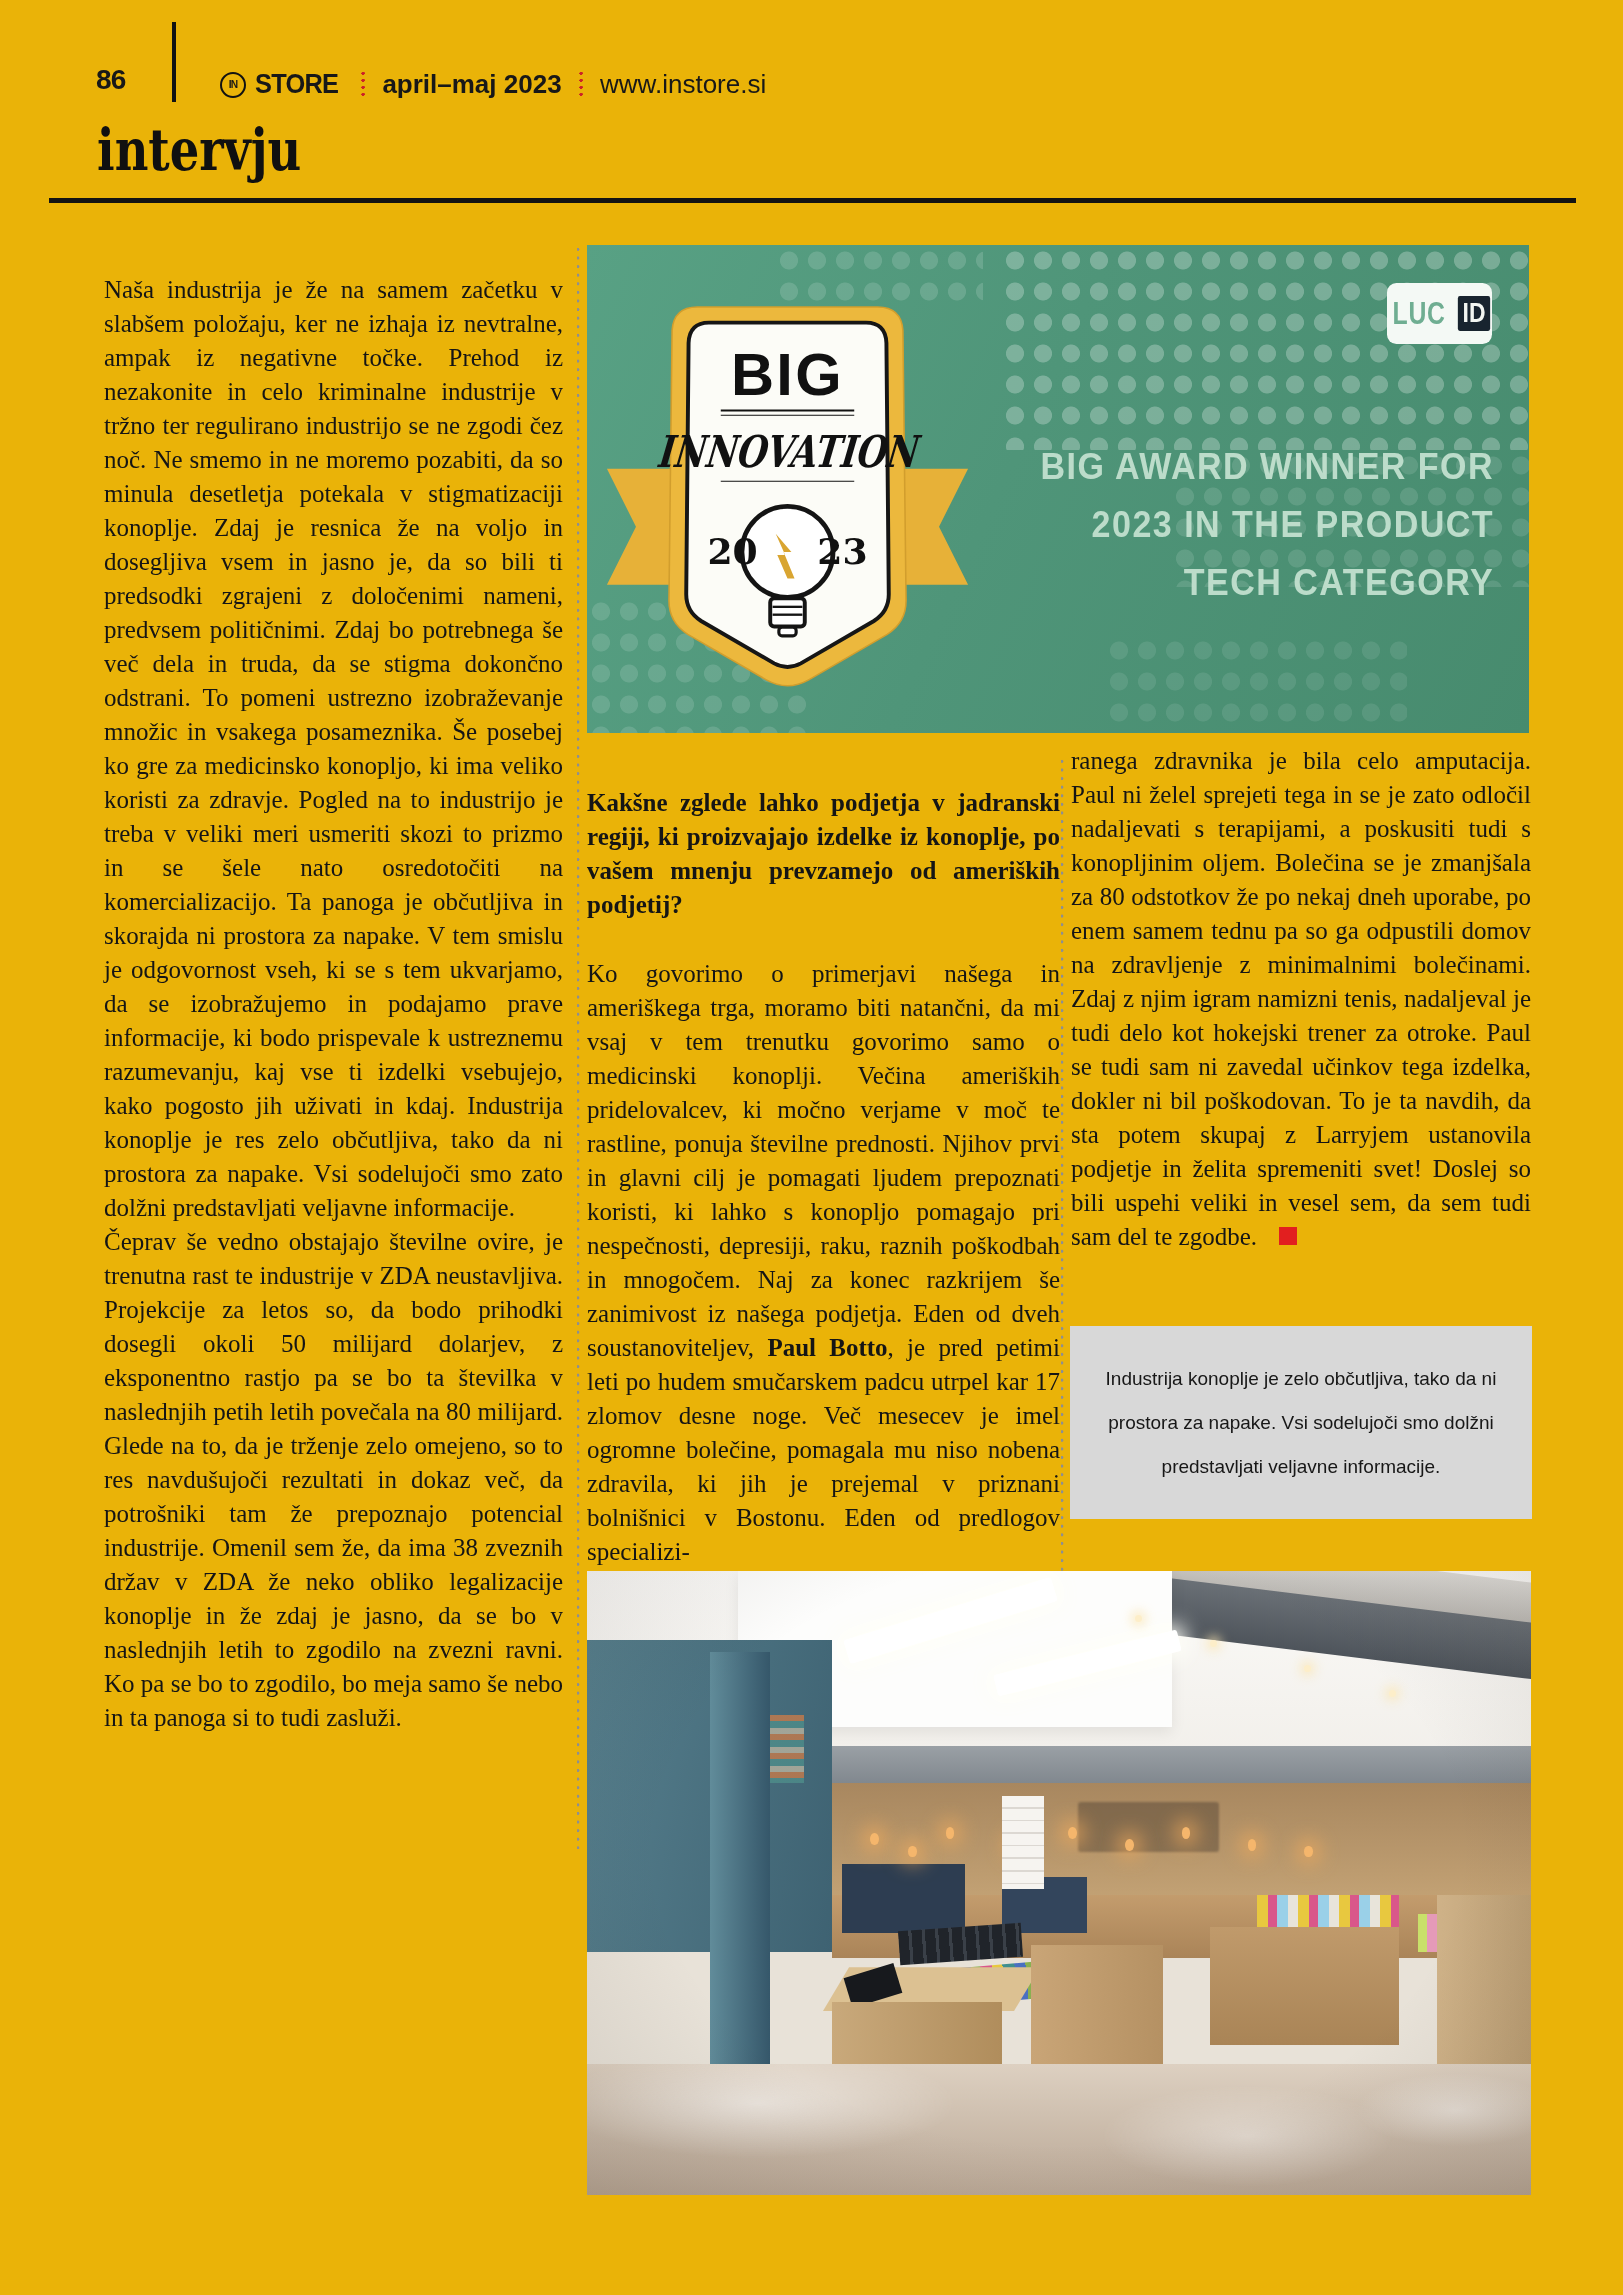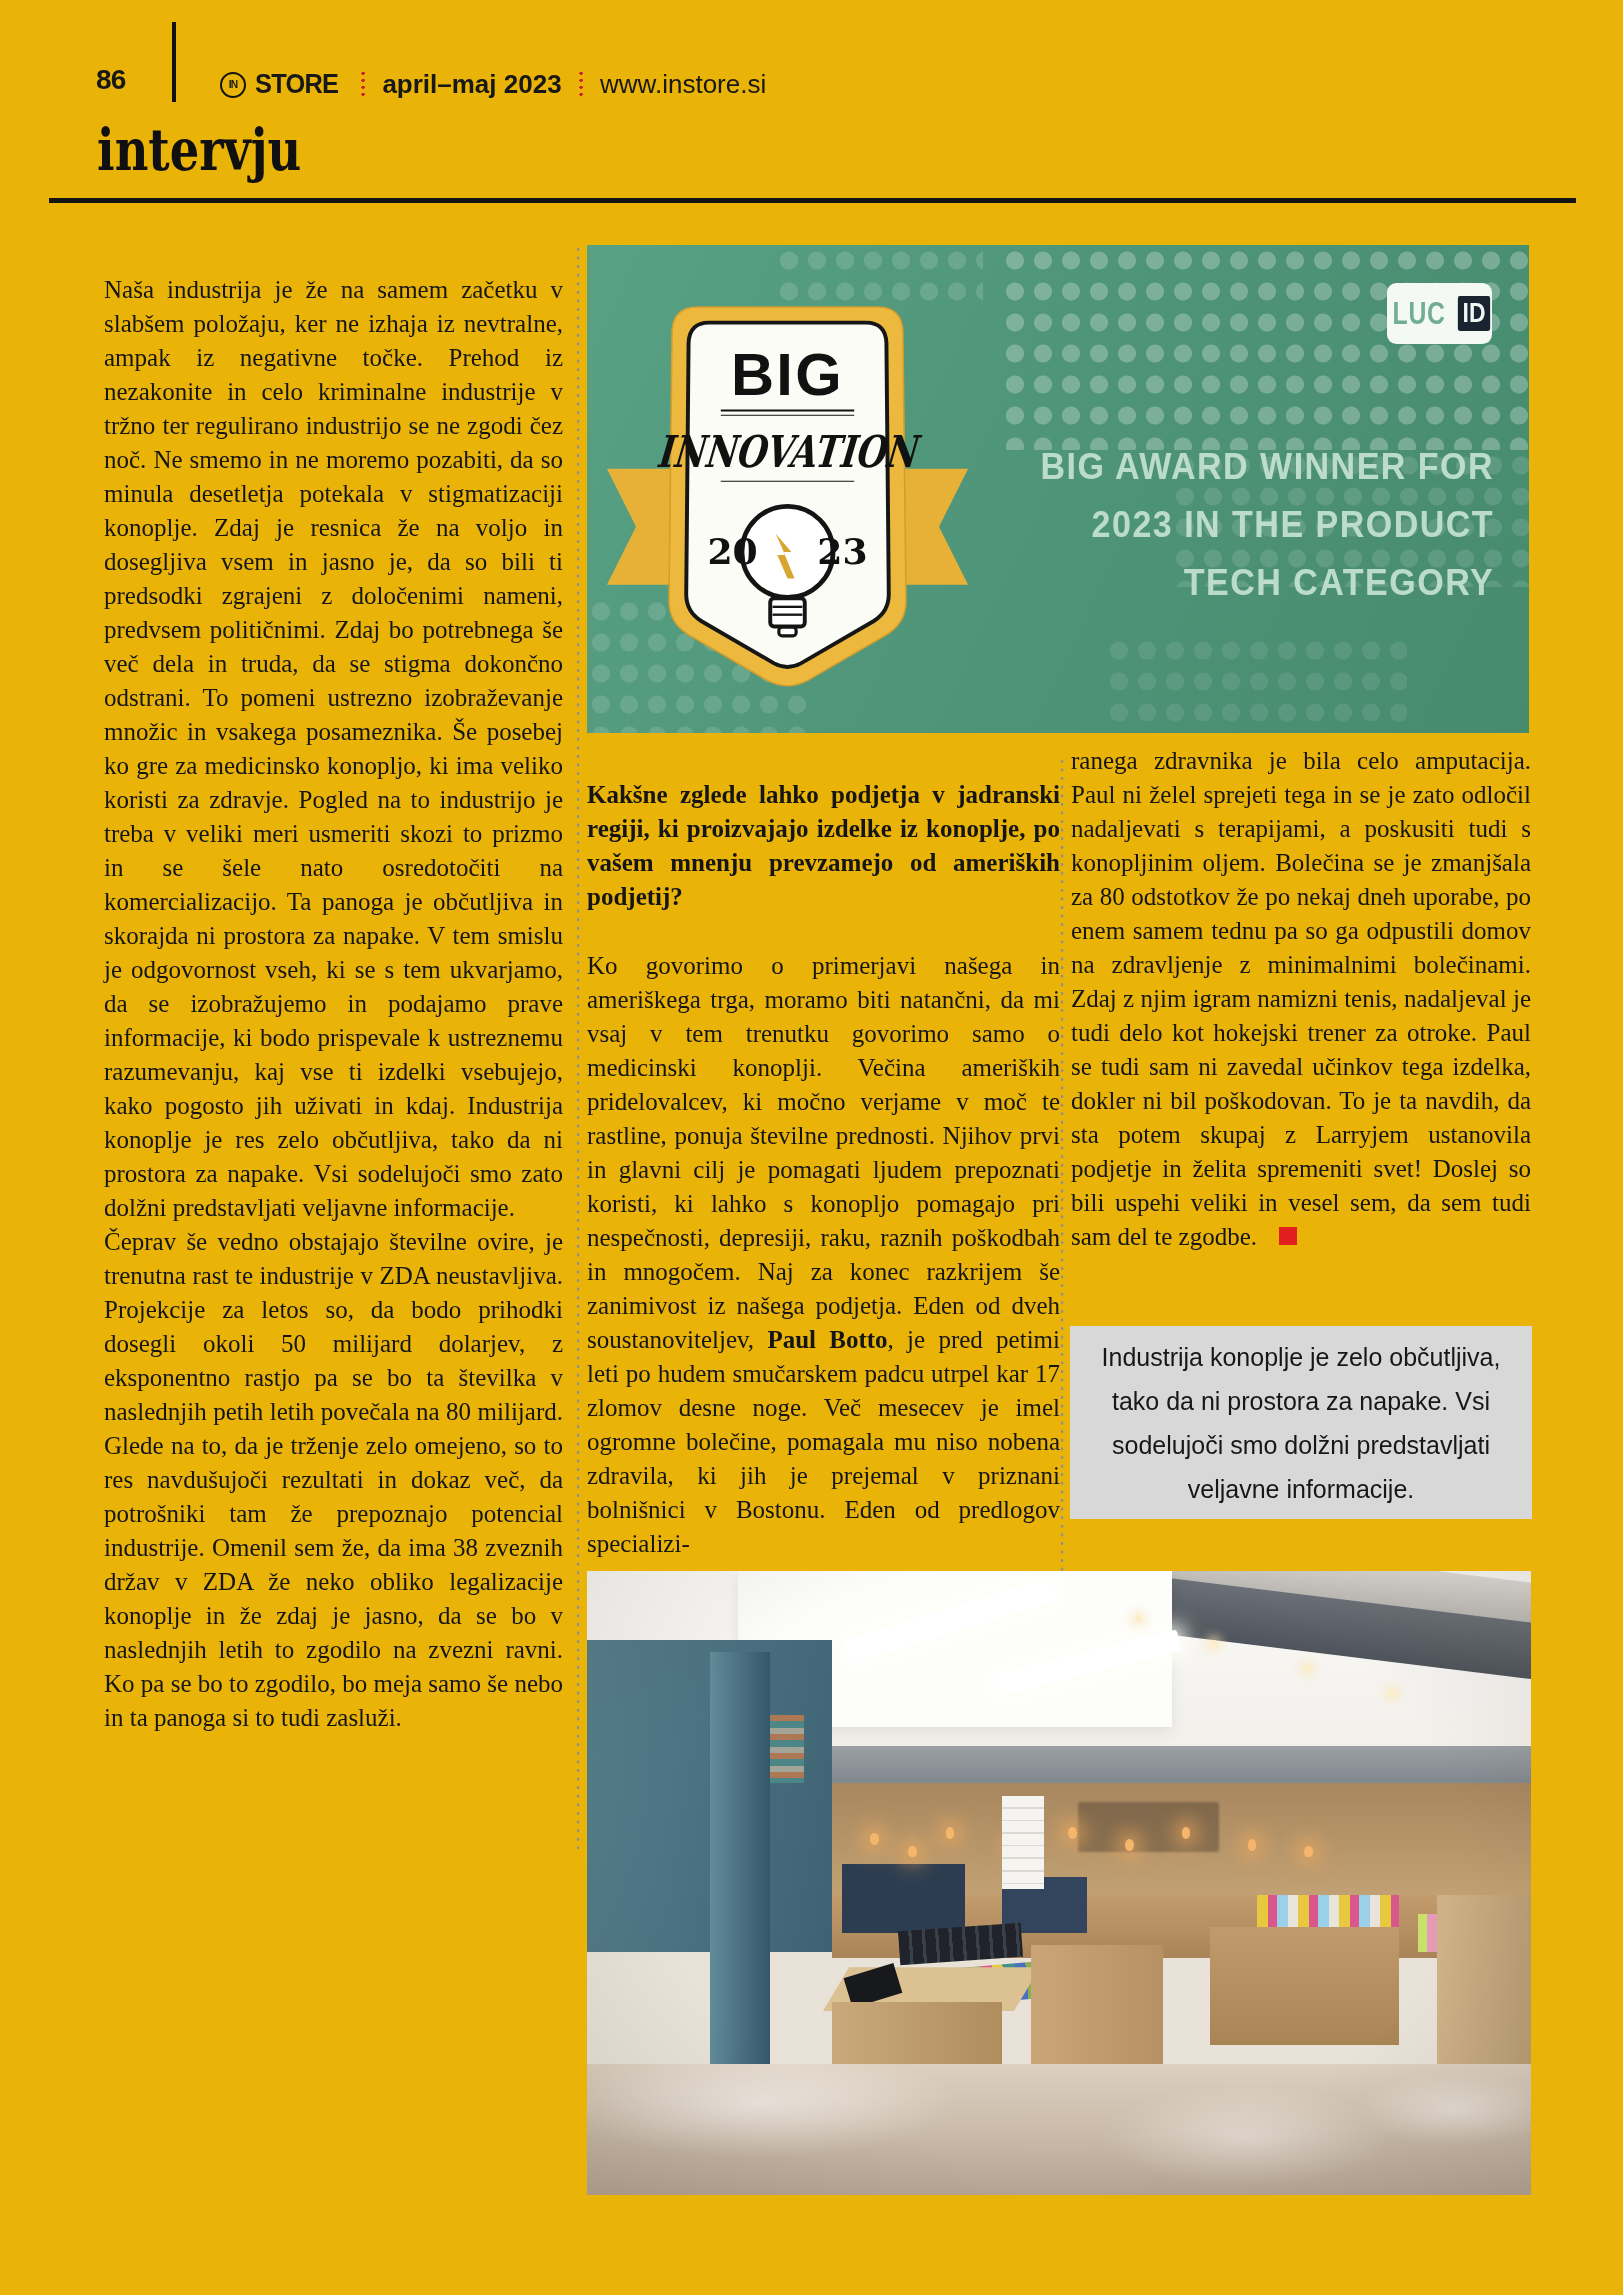--- a/index.html
+++ b/index.html
@@ -27,33 +27,33 @@
     transform:scaleX(.8);transform-origin:left;color:#101010;letter-spacing:0px;
   }
   .rule{position:absolute;left:49px;top:198px;width:1527px;height:4.7px;background:#131313;}
   
   .col{position:absolute;font-size:25px;line-height:34px;text-align:justify;color:#151515;}
   .col p{margin:0;}
   .col .q{font-weight:bold;margin:31px 0;}
   .col1{left:104px;top:245px;width:459px;margin-top:28px;}
   .col2{left:587px;top:774px;width:473px;}
   .col3{left:1071px;top:744px;width:460px;}
-  .col2 .q{margin:4px 0 35px 0;}
+  .col2 .q{margin:12px 0 35px 0;}
   .col-sep{position:absolute;width:3.9px;
            background-image:radial-gradient(circle at 2px 2.4px,#8f8f8f 1.3px,rgba(0,0,0,0) 1.5px);
            background-size:3.9px 8.6px;background-repeat:repeat-y;}
   .sep1{left:576px;top:247px;height:1602px;}
   .sep2{left:1060px;top:759px;height:812px;}
   .end-marker{display:inline-block;width:18px;height:18px;background:#e21f1f;margin-left:22px;vertical-align:baseline;}
   
   .quote-box{position:absolute;background:#d8d8d8;color:#171717;
              font-family:"Liberation Sans",sans-serif;text-align:center;
              display:flex;align-items:center;justify-content:center;}
   .quote-left{left:114px;top:1886px;width:451px;height:314px;font-size:24px;line-height:45px;padding:0 11px;box-sizing:border-box;}
-  .quote-right{left:1070px;top:1326px;width:462px;height:193px;font-size:25px;line-height:44px;padding:12px 14px;box-sizing:border-box;}
+  .quote-right{left:1070px;top:1326px;width:462px;height:193px;font-size:19px;line-height:44px;padding:12px 14px;box-sizing:border-box;}
   
   .banner{position:absolute;left:587px;top:245px;width:942px;height:488px;overflow:hidden;
           background:linear-gradient(115deg,#58a184 0%,#4f9579 45%,#478b6e 100%);}
   .dots{position:absolute;background-image:radial-gradient(circle,rgba(255,255,255,.26) 8.6px,rgba(0,0,0,0) 9.4px);
         background-size:28px 31px;}
   .lucid{position:absolute;left:800px;top:38px;width:105px;height:61px;background:#f4f9f5;border-radius:9.4px;
          display:flex;align-items:center;justify-content:center;gap:3.1px;
          font-family:"Liberation Sans",sans-serif;font-weight:bold;}
   .lucid .luc{color:#6fae92;font-size:31px;letter-spacing:0.8px;transform:scaleX(.8);}
   .lucid .id{background:#18242f;color:#f2f6f2;font-size:27px;padding:2.4px 5.5px;border-radius:2.4px;transform:scaleX(.85);}

